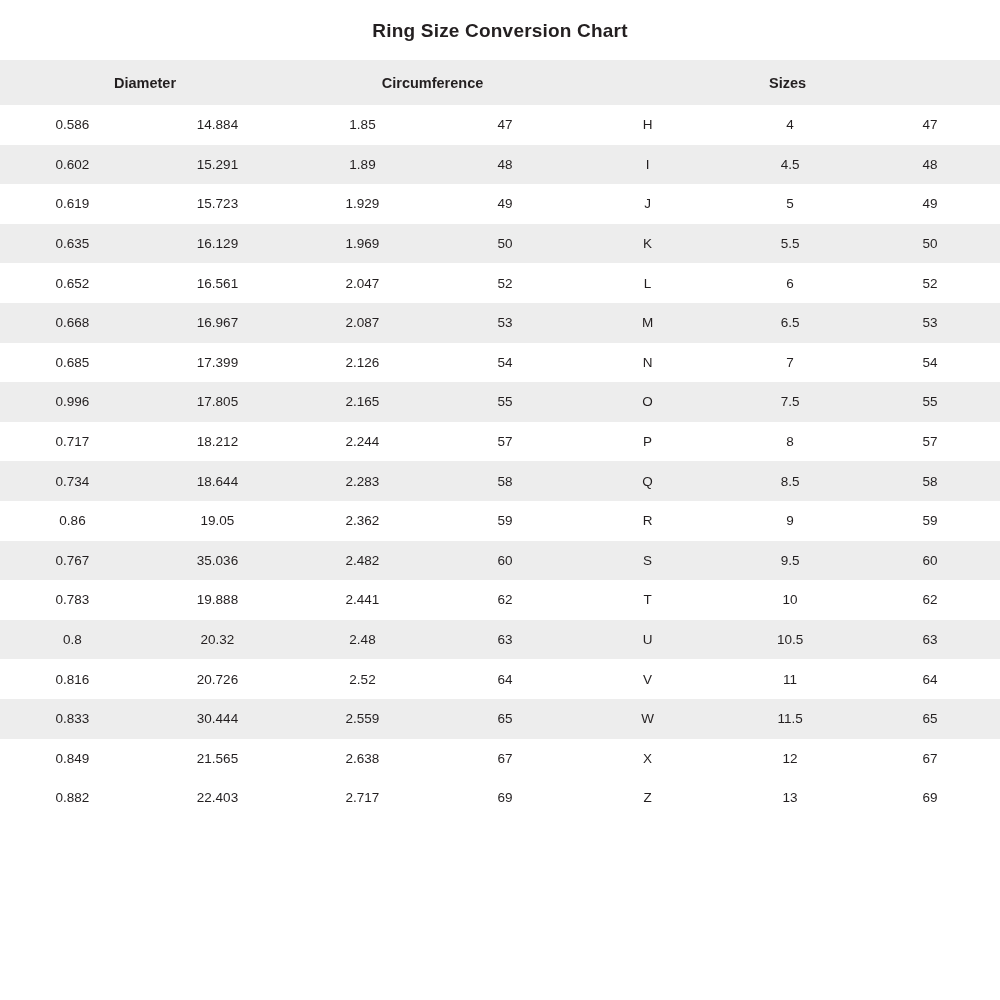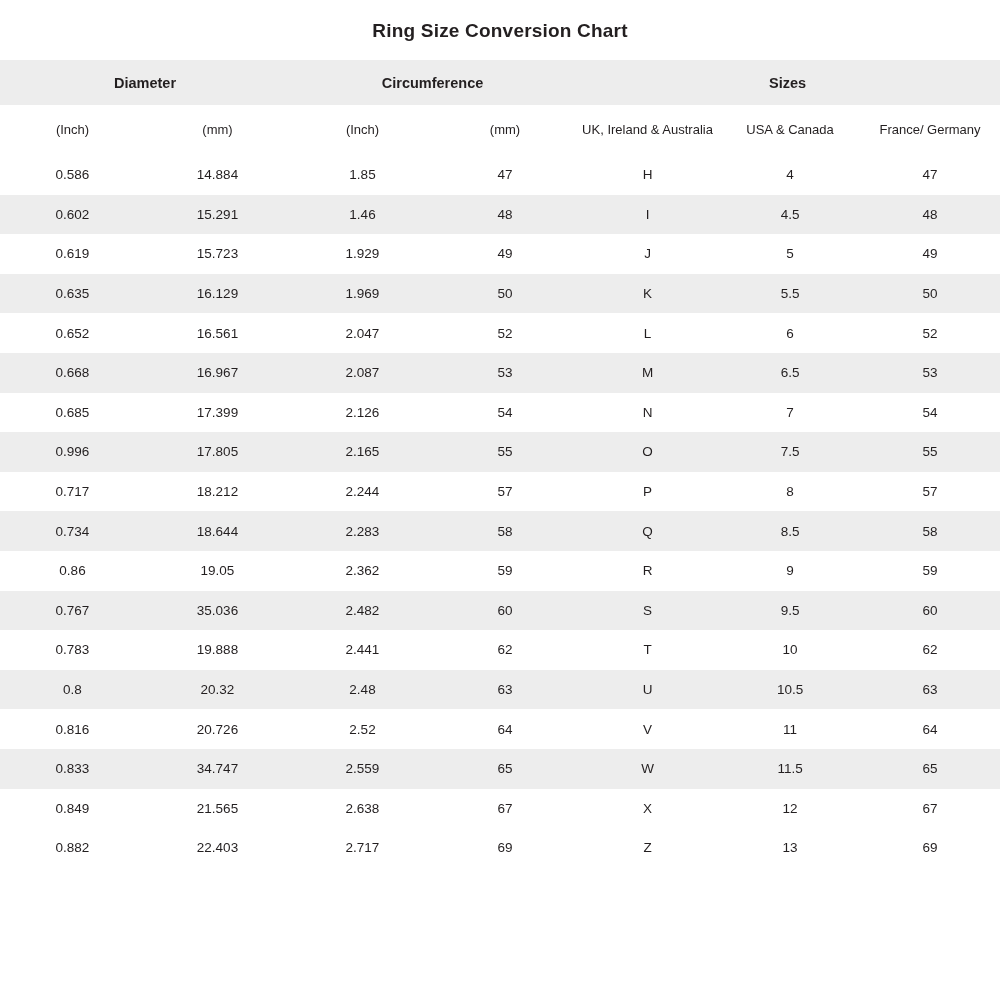--- a/index.html
+++ b/index.html
@@ -90,44 +90,35 @@
         <col class="col-5">
         <col class="col-6">
         <col class="col-7">
     </colgroup>
     <thead>
       <tr class="group-header">
         <td colspan="2">Diameter</td>
         <td colspan="2">Circumference</td>
         <td colspan="3">Sizes</td>
       </tr>
-      <tr class="sub-header">
-        <td>(Inch)</td>
-        <td>(mm)</td>
-        <td>(Inch)</td>
-        <td>(mm)</td>
-        <td>UK, Ireland &amp; Australia</td>
-        <td>USA &amp; Canada</td>
-        <td>France/ Germany</td>
-      </tr>
     </thead>
     <tbody>
       <tr class="data-row row-plain">
         <td>0.586</td>
         <td>14.884</td>
         <td>1.85</td>
         <td>47</td>
         <td>H</td>
         <td>4</td>
         <td>47</td>
       </tr>
       <tr class="data-row row-shade">
         <td>0.602</td>
         <td>15.291</td>
-        <td>1.46</td>
+        <td>1.89</td>
         <td>48</td>
         <td>I</td>
         <td>4.5</td>
         <td>48</td>
       </tr>
       <tr class="data-row row-plain">
         <td>0.619</td>
         <td>15.723</td>
         <td>1.929</td>
         <td>49</td>
@@ -238,21 +229,21 @@
         <td>0.816</td>
         <td>20.726</td>
         <td>2.52</td>
         <td>64</td>
         <td>V</td>
         <td>11</td>
         <td>64</td>
       </tr>
       <tr class="data-row row-shade">
         <td>0.833</td>
-        <td>34.747</td>
+        <td>30.444</td>
         <td>2.559</td>
         <td>65</td>
         <td>W</td>
         <td>11.5</td>
         <td>65</td>
       </tr>
       <tr class="data-row row-plain">
         <td>0.849</td>
         <td>21.565</td>
         <td>2.638</td>

